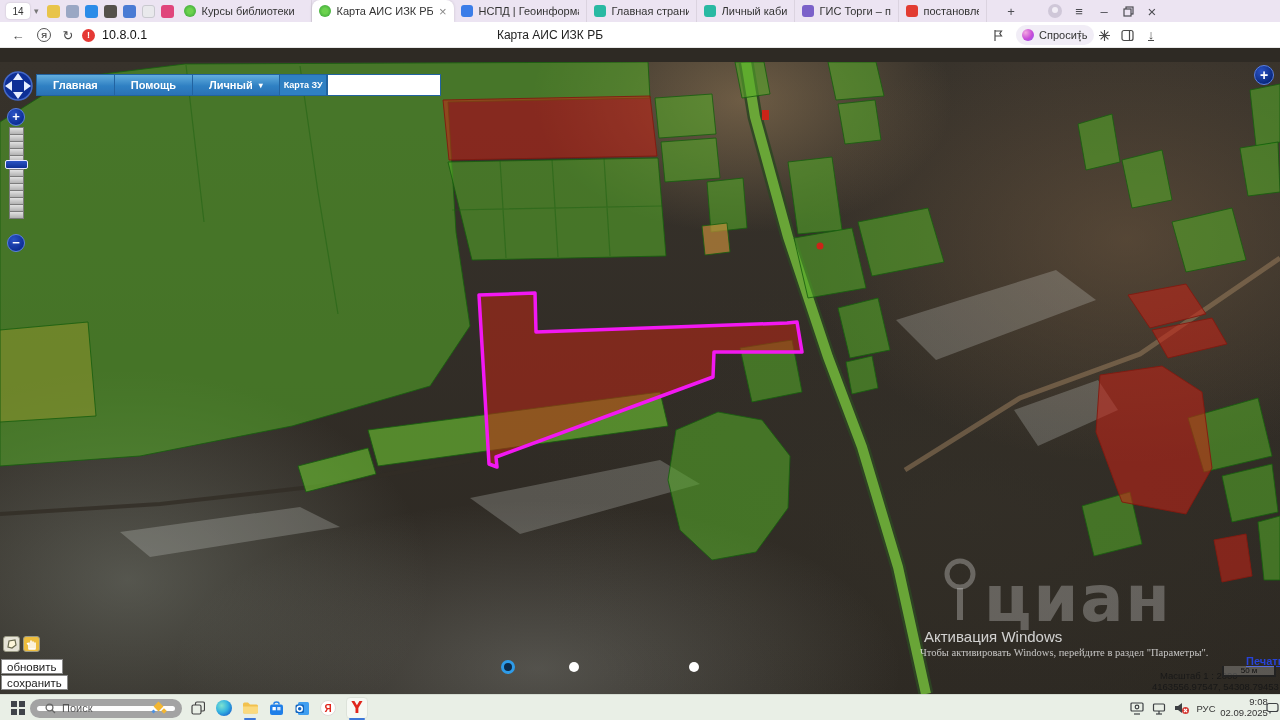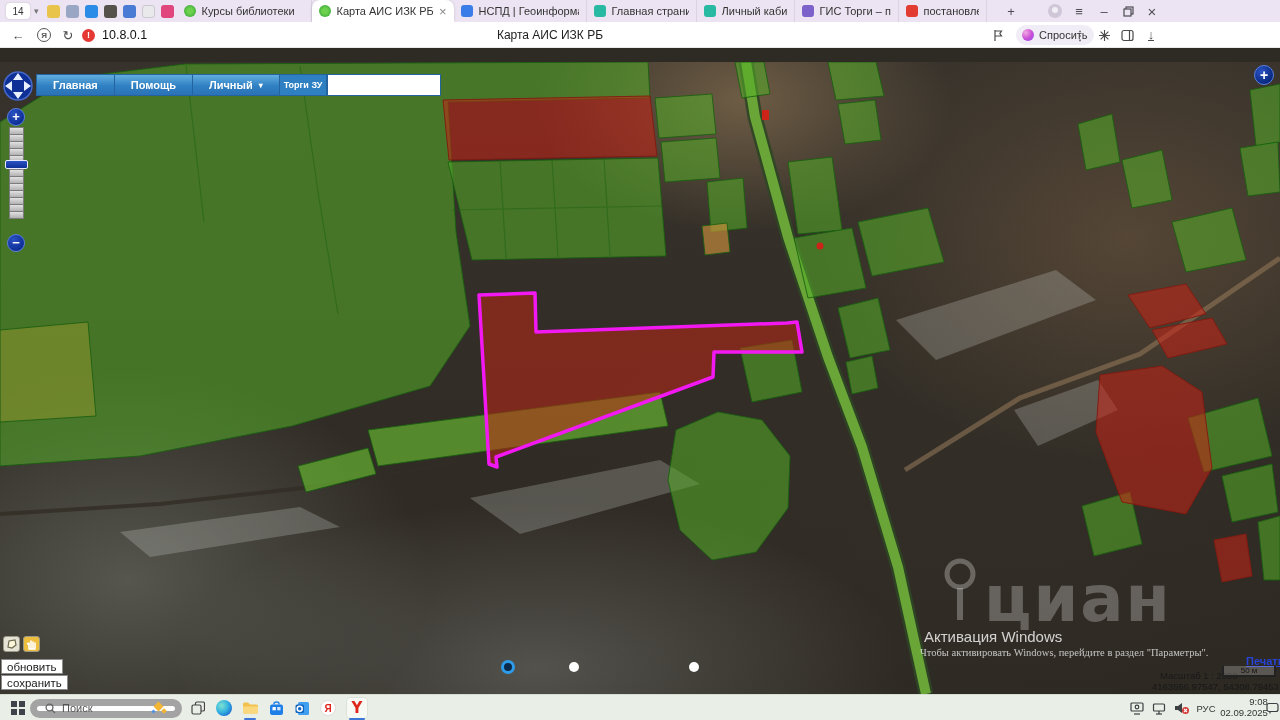--- a/index.html
+++ b/index.html
@@ -307,21 +307,21 @@
 
     <div class="layerbtn">+</div>
 
     <div class="mtoolbar">
       <div class="mbtn">Главная</div>
       <div class="mbtn">Помощь</div>
       <div class="mbtn last">
         <span>Личный</span>
         <span class="legend-arrow">▾</span>
       </div>
-      <div class="searchlbl">Торги ЗУ</div>
+      <div class="searchlbl">Карта ЗУ</div>
       <input class="searchinput" value="" style="">
     </div>
 
     <div class="mtools">
       <div class="mtool draw">
         <svg width="12" height="11" viewBox="0 0 12 11">
             <polygon points="2,8 3,2 9,1 10,6 6,9" fill="#fdf6da" stroke="#6a6a50" stroke-width="1.2"></polygon>
           </svg>
       </div>
       <div class="mtool hand">

